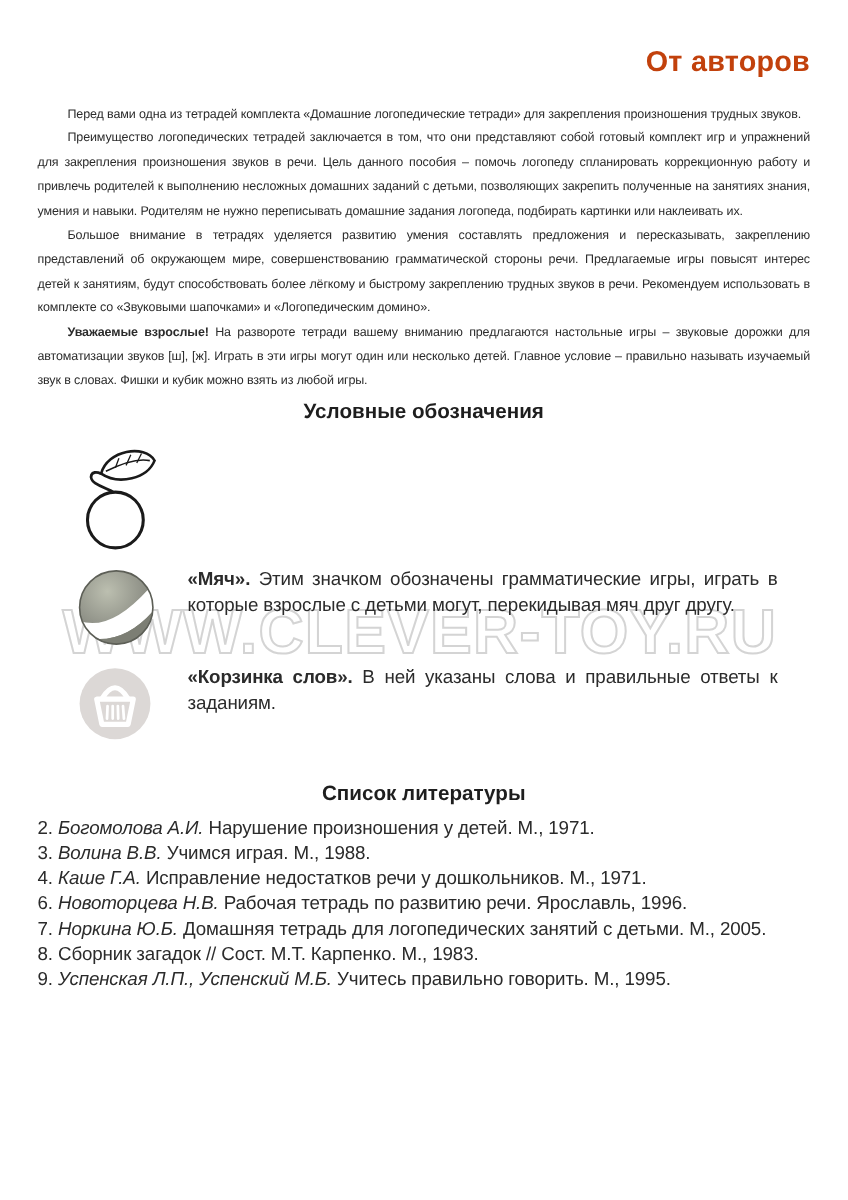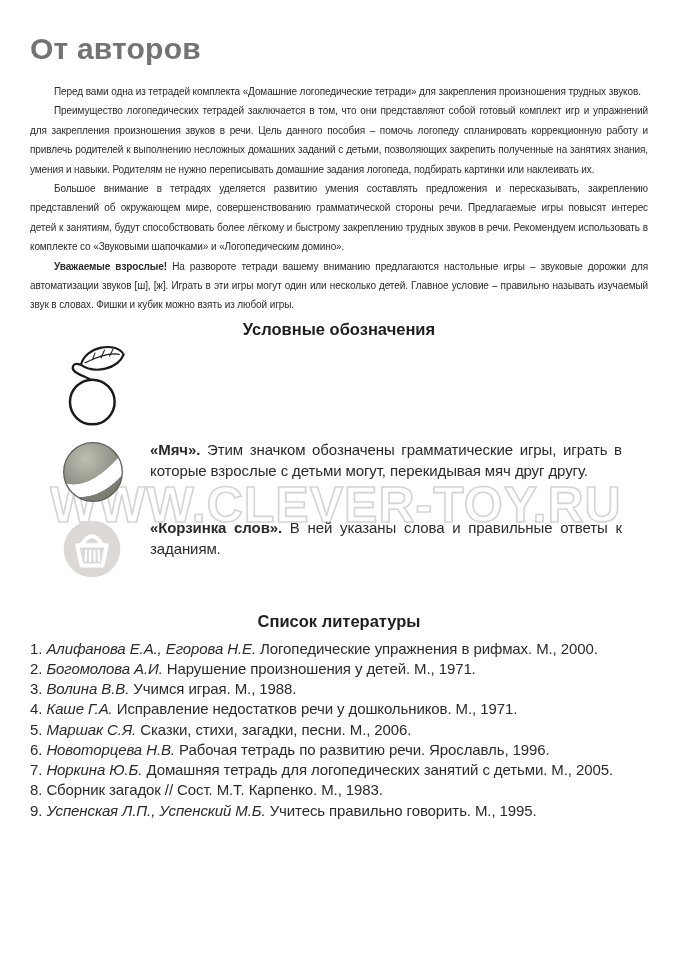--- a/index.html
+++ b/index.html
@@ -8,37 +8,37 @@
     width:678px; height:960px;
     background:#ffffff;
     overflow:hidden;
     font-family:"Liberation Sans", sans-serif;
     color:#2b2b2b;
   }
   .content { position:relative; z-index:1; padding:0 30px; }
 
   .title {
     margin:36px 0 20px;
-    text-align:left;
-    font-size:30px; line-height:26px; font-weight:bold;
-    color:#737373;
+    text-align:right;
+    font-size:23px; line-height:26px; font-weight:bold;
+    color:#c2410c;
     letter-spacing:0.2px;
   }
 
   p.body {
     margin:0;
     font-size:10px; line-height:19.4px;
     text-align:justify;
     text-indent:24px;
     letter-spacing:-0.1px;
   }
   .lead { font-weight:bold; }
 
   .section {
-    margin:4px 0 0;
+    margin:4px 0 14px;
     text-align:center;
     font-size:16.5px; line-height:20px; font-weight:bold;
     color:#1e1e1e;
   }
 
   .legend-row { display:flex; align-items:flex-start; margin-bottom:12px; }
   .legend-icon {
     flex:0 0 120px; box-sizing:border-box;
     padding-left:30px;
   }
@@ -140,25 +140,23 @@
           <path d="M19,31 L51,31 L46.5,53 L23.5,53 Z" fill="none" stroke="#ffffff" stroke-width="4.5" stroke-linejoin="round"></path>
           <path d="M28.5,37 L28,48 M33,37 L33,48 M37.5,37 L37.8,48 M42,37 L42.8,48" fill="none" stroke="#ffffff" stroke-width="2.4" stroke-linecap="round"></path>
         </svg>
       </div>
       <div class="legend-text"><span class="lead">«Корзинка слов».</span><span> В ней указаны слова и правильные ответы к заданиям.</span></div>
     </div>
 
     <h2 class="section bib-heading">Список литературы</h2>
 
     <div class="bib-list">
-      <div class="bib-entry"><span>1.</span> <span class="bib-author">Алифанова Е.А., Егорова Н.Е.</span><span> Логопедические упражнения в рифмах. М., 2000.</span></div>
       <div class="bib-entry"><span>2.</span> <span class="bib-author">Богомолова А.И.</span><span> Нарушение произношения у детей. М., 1971.</span></div>
       <div class="bib-entry"><span>3.</span> <span class="bib-author">Волина В.В.</span><span> Учимся играя. М., 1988.</span></div>
       <div class="bib-entry"><span>4.</span> <span class="bib-author">Каше Г.А.</span><span> Исправление недостатков речи у дошкольников. М., 1971.</span></div>
-      <div class="bib-entry"><span>5.</span> <span class="bib-author">Маршак С.Я.</span><span> Сказки, стихи, загадки, песни. М., 2006.</span></div>
       <div class="bib-entry"><span>6.</span> <span class="bib-author">Новоторцева Н.В.</span><span> Рабочая тетрадь по развитию речи. Ярославль, 1996.</span></div>
       <div class="bib-entry"><span>7.</span> <span class="bib-author">Норкина Ю.Б.</span><span> Домашняя тетрадь для логопедических занятий с детьми. М., 2005.</span></div>
       <div class="bib-entry"><span>8.</span> <span class="bib-author"></span><span>Сборник загадок // Сост. М.Т. Карпенко. М., 1983.</span></div>
       <div class="bib-entry"><span>9.</span> <span class="bib-author">Успенская Л.П., Успенский М.Б.</span><span> Учитесь правильно говорить. М., 1995.</span></div>
     </div>
 
   </div>
 </div>
 
 </body></html>

